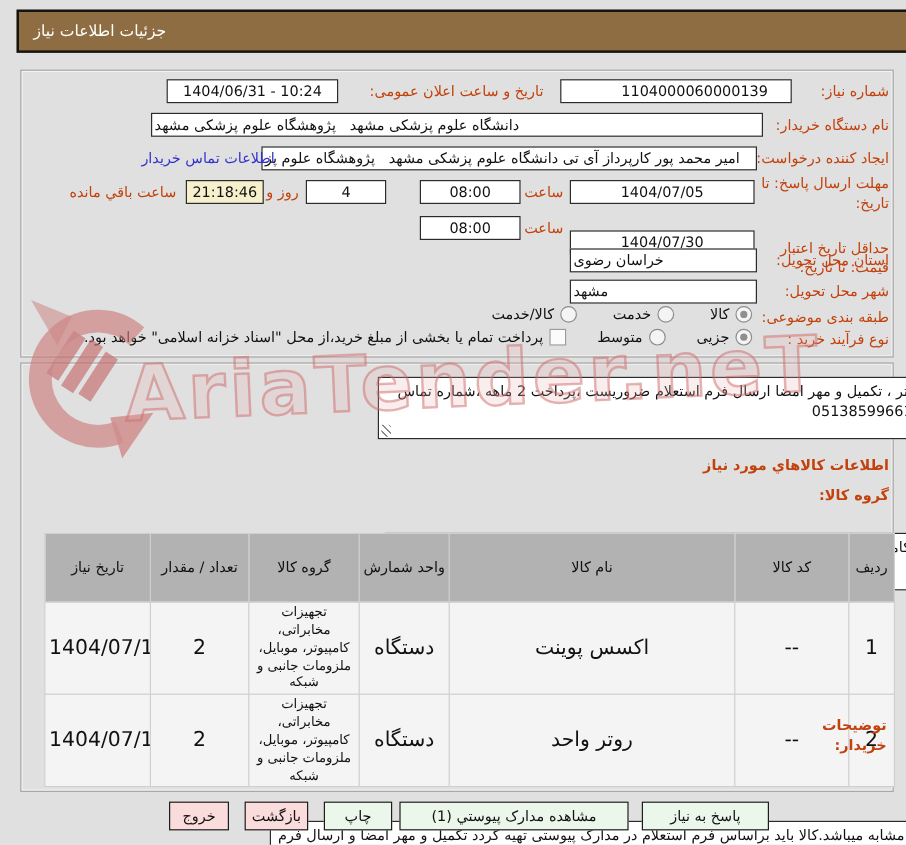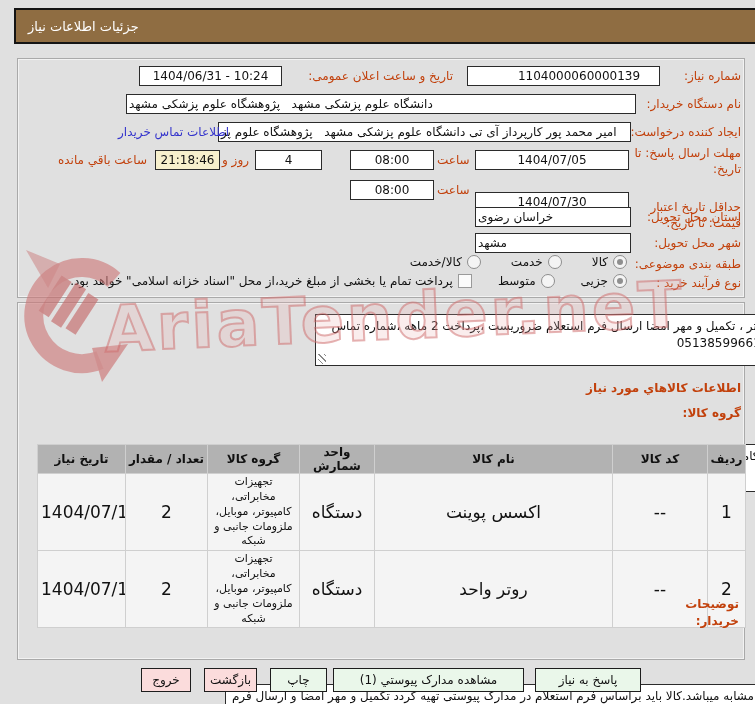--- a/index.html
+++ b/index.html
@@ -63,22 +63,22 @@
     position:absolute;left:2px;bottom:1px;width:8px;height:10px;
     background:repeating-linear-gradient(45deg,transparent 0 3px,#6b6b6b 3px 4px);
     opacity:.8;
   }
   
   table.goods{
     border-collapse:collapse;table-layout:fixed;
     background:#f4f4f4;border:1px solid #b7bcc0;
   }
   table.goods th{
-    background:#b2b2b2;font-weight:bold;font-size:12px;
-    border:1px solid #cfcfcf;height:24px;padding:0 2px;text-align:center;
+    background:#b2b2b2;font-weight:normal;font-size:12px;
+    border:1px solid #cfcfcf;height:24px;padding:16px 2px;text-align:center;
   }
   table.goods td{
     border:1px solid #cfcfcf;height:57px;text-align:center;
     font-size:17px;padding:1px 3px;line-height:1.35;vertical-align:middle;
     overflow:hidden;
   }
   table.goods td.num{direction:ltr;}
   
   .btn{
     border:1px solid #1d1d1d;height:22px;display:flex;align-items:center;justify-content:center;

